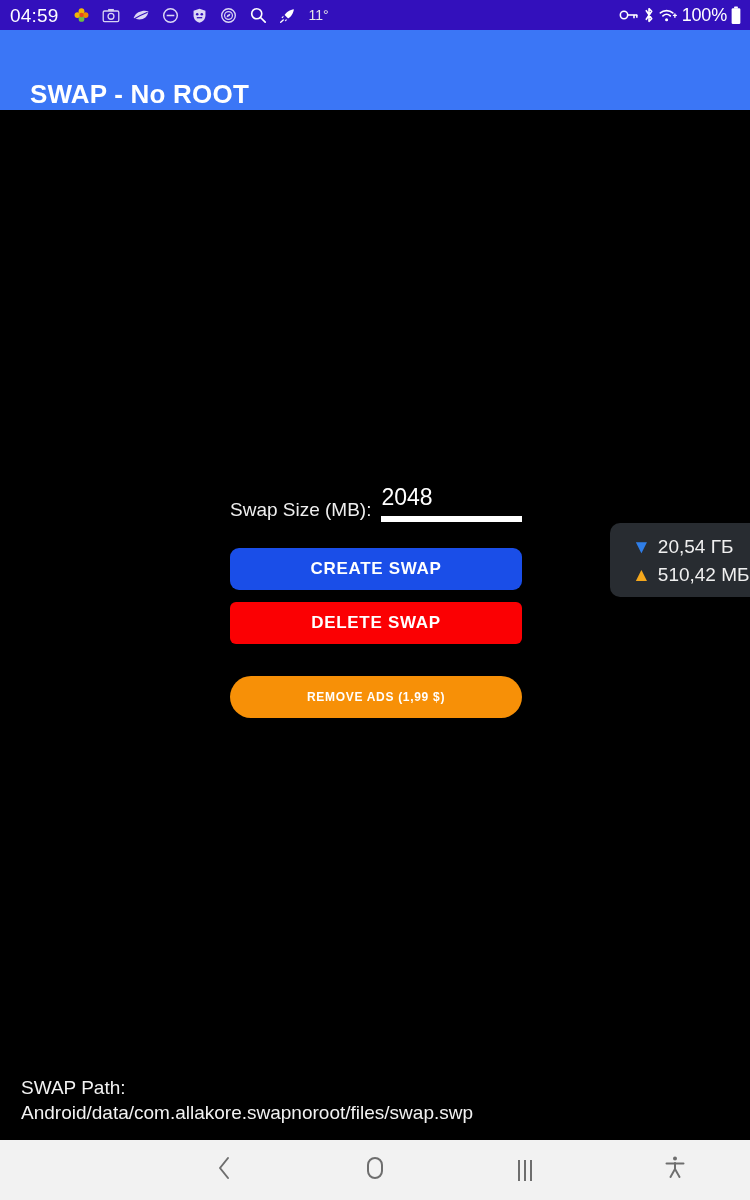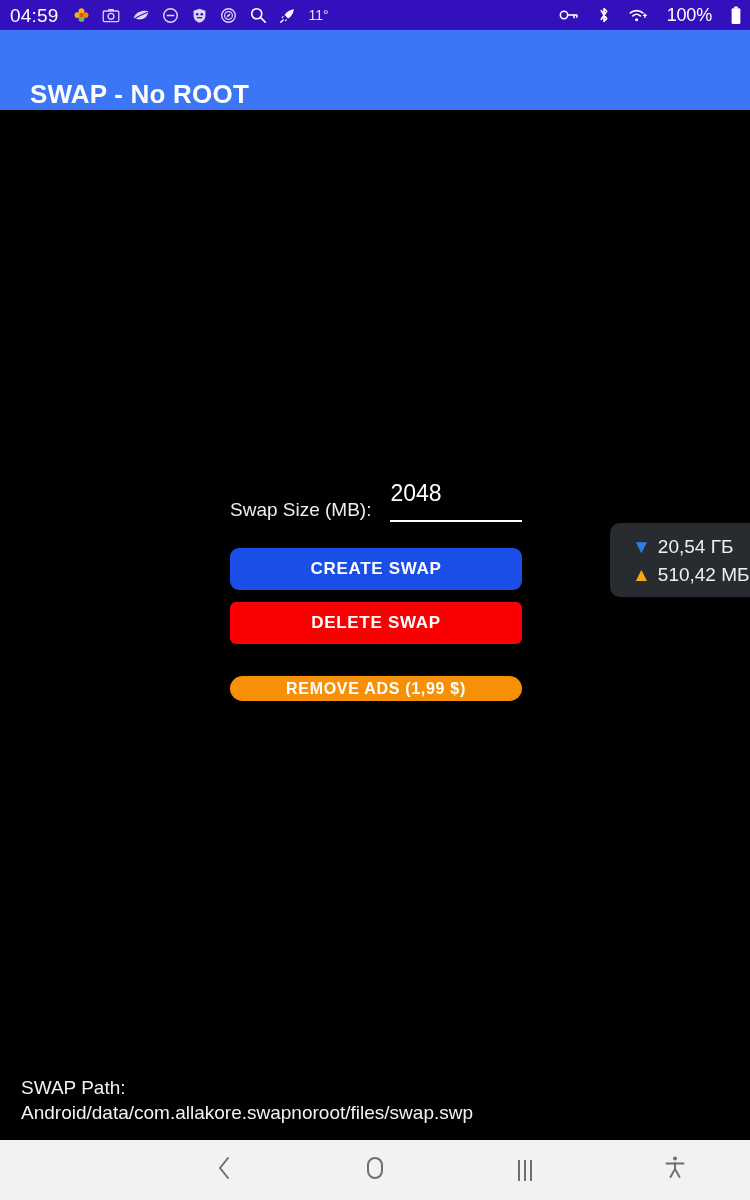--- a/index.html
+++ b/index.html
@@ -29,21 +29,21 @@
   }
   #status-left {
     display: flex;
     align-items: center;
     gap: 12px;
     flex: 1;
   }
   #status-right {
     display: flex;
     align-items: center;
-    gap: 18px;
+    gap: 3px;
   }
   .sb-clock {
     color: #ffffff;
     font-size: 19px;
     letter-spacing: 0.2px;
     line-height: 1;
     margin-right: 2px;
   }
   .sb-temp {
     color: #e5e5e5;
@@ -104,24 +104,24 @@
     height: 34px;
   }
   #size-label {
     color: #eeeeee;
     font-size: 19px;
     line-height: 1;
     padding-bottom: 3px;
     white-space: nowrap;
   }
   #size-input-wrap {
-    margin-left: 19px;
+    margin-left: 10px;
     flex: 1;
-    border-bottom: 2px solid #ffffff;
-    padding-bottom: 13px;
+    border-bottom: 6px solid #ffffff;
+    padding-bottom: 5px;
   }
   #size-input {
     background: transparent;
     border: none;
     outline: none;
     color: #ffffff;
     font-family: "Liberation Sans", sans-serif;
     font-size: 23px;
     line-height: 1;
     width: 100%;
@@ -150,23 +150,23 @@
     margin-top: 26px;
     border-radius: 9px;
   }
   #delete-swap-button {
     background: #FB0003;
     height: 42px;
     margin-top: 12px;
   }
   #remove-ads-button {
     background: #F79007;
-    height: 25px;
+    height: 42px;
     margin-top: 32px;
-    font-size: 16px;
+    font-size: 12px;
     border-radius: 21px;
   }
 
   
   #data-usage-overlay {
     position: absolute;
     left: 610px;
     top: 523px;
     width: 152px;
     height: 74px;

